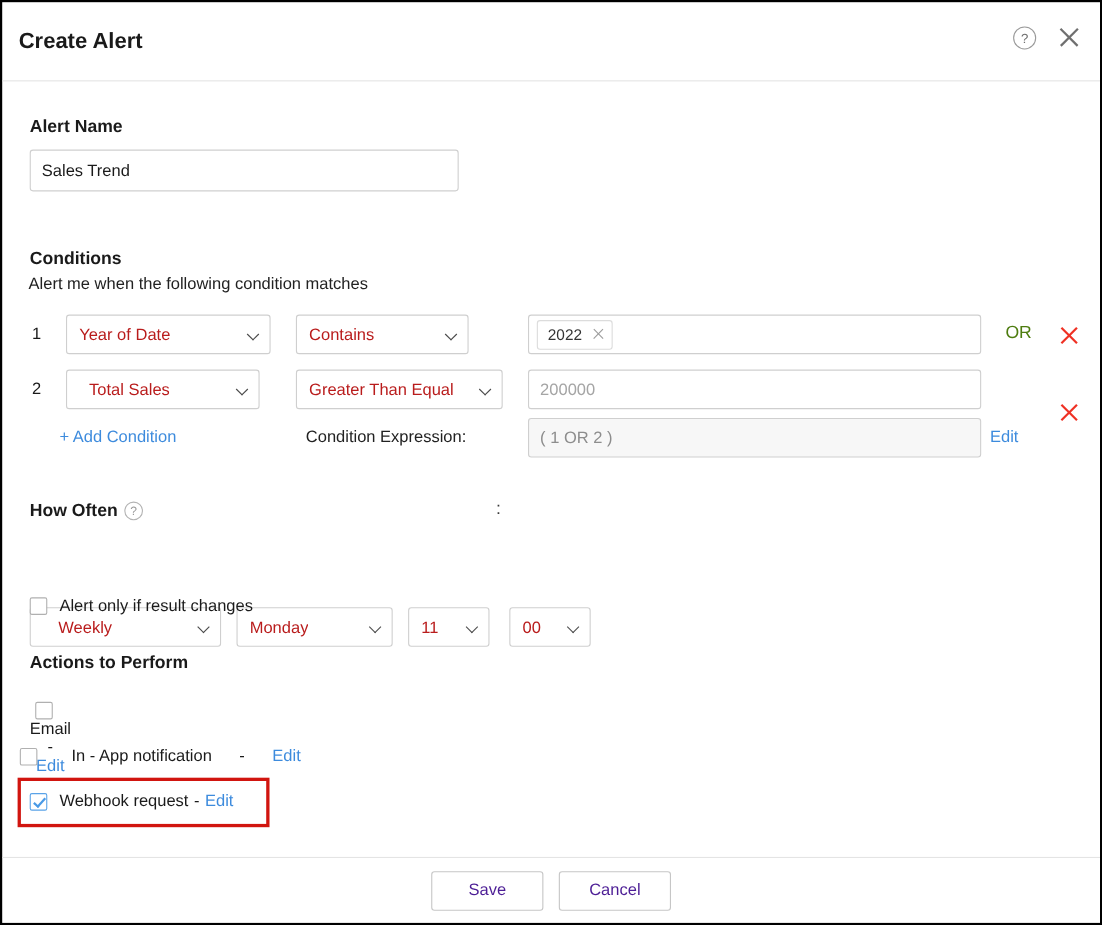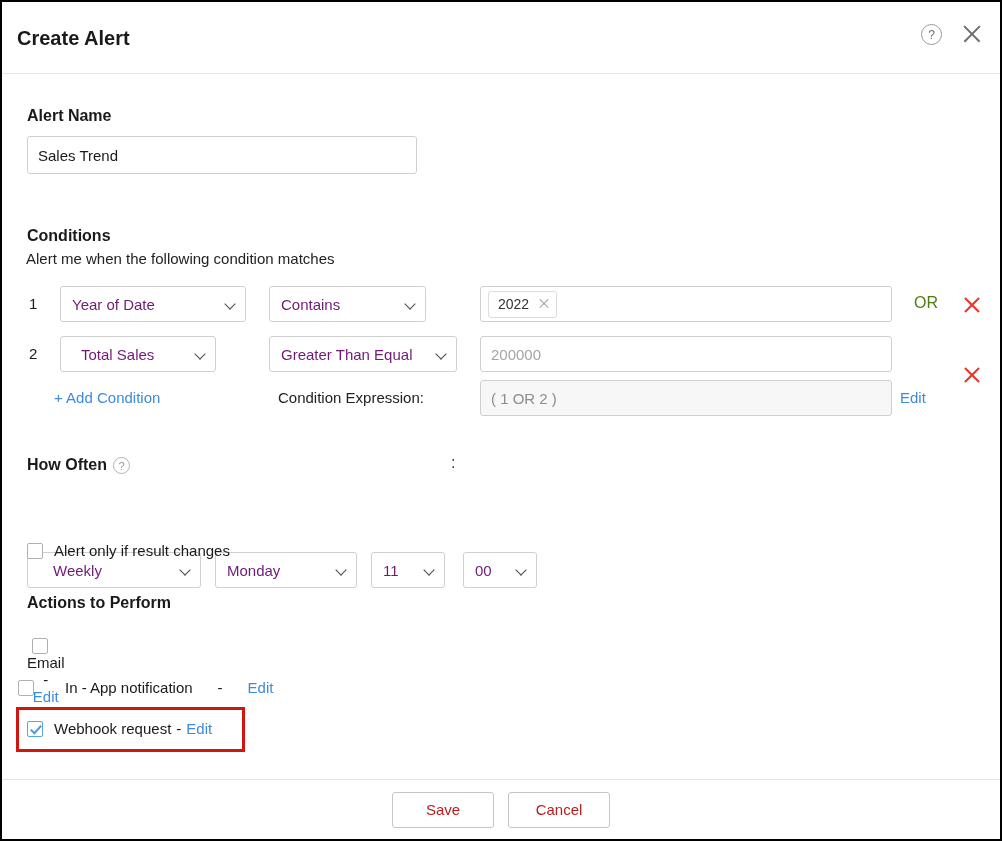--- a/index.html
+++ b/index.html
@@ -121,21 +121,21 @@
   .dropdown {
     box-sizing: border-box;
     border: 1px solid #cfcfcf;
     border-radius: 3px;
     background: #ffffff;
     height: 36px;
     display: flex;
     align-items: center;
     padding: 0 8px 0 11px;
     font-size: 15px;
-    color: #701a75;
+    color: #b91c1c;
     cursor: pointer;
     justify-content: space-between;
   }
   .dropdown .dd-label { white-space: nowrap; overflow: hidden; }
   .chevron {
     width: 11px;
     height: 11px;
     flex: 0 0 auto;
     margin-left: 8px;
     position: relative;
@@ -291,21 +291,21 @@
   }
   .btn {
     min-width: 102px;
     height: 36px;
     box-sizing: border-box;
     border: 1px solid #c6c6c6;
     border-radius: 3px;
     background: #ffffff;
     font-family: "Liberation Sans", sans-serif;
     font-size: 15px;
-    color: #b91c1c;
+    color: #4c1d95;
     cursor: pointer;
   }
 </style>
 </head>
 <body>
 
 <div class="page">
 
   <div class="dialog-header">
     <div class="dialog-title">Create Alert</div>
@@ -335,21 +335,21 @@
     <div class="abs chip-field" style="left:478px; top:212px; width:412px;">
       <span class="chip">
         <span>2022</span>
         <span class="chip-x"></span>
       </span>
     </div>
     <div class="abs or-link" style="left:912px; top:220px;">OR</div>
     <div class="abs remove-x" style="left:960px; top:221px;"></div>
 
     <div class="abs cond-index" style="left:27px; top:271px;">2</div>
-    <div class="abs dropdown" style="left:58px; top:262px; width:156px;padding-left:20px;">
+    <div class="abs dropdown" style="left:58px; top:262px; width:176px;padding-left:20px;">
       <span class="dd-label">Total Sales</span>
       <span class="chevron"></span>
     </div>
     <div class="abs dropdown" style="left:267px; top:262px; width:188px;">
       <span class="dd-label">Greater Than Equal</span>
       <span class="chevron"></span>
     </div>
     <input class="abs text-input" style="left: 478px; top: 262px; width: 412px; height: 36px;" placeholder="200000">
     <div class="abs remove-x" style="left:960px; top:271px;"></div>
 

